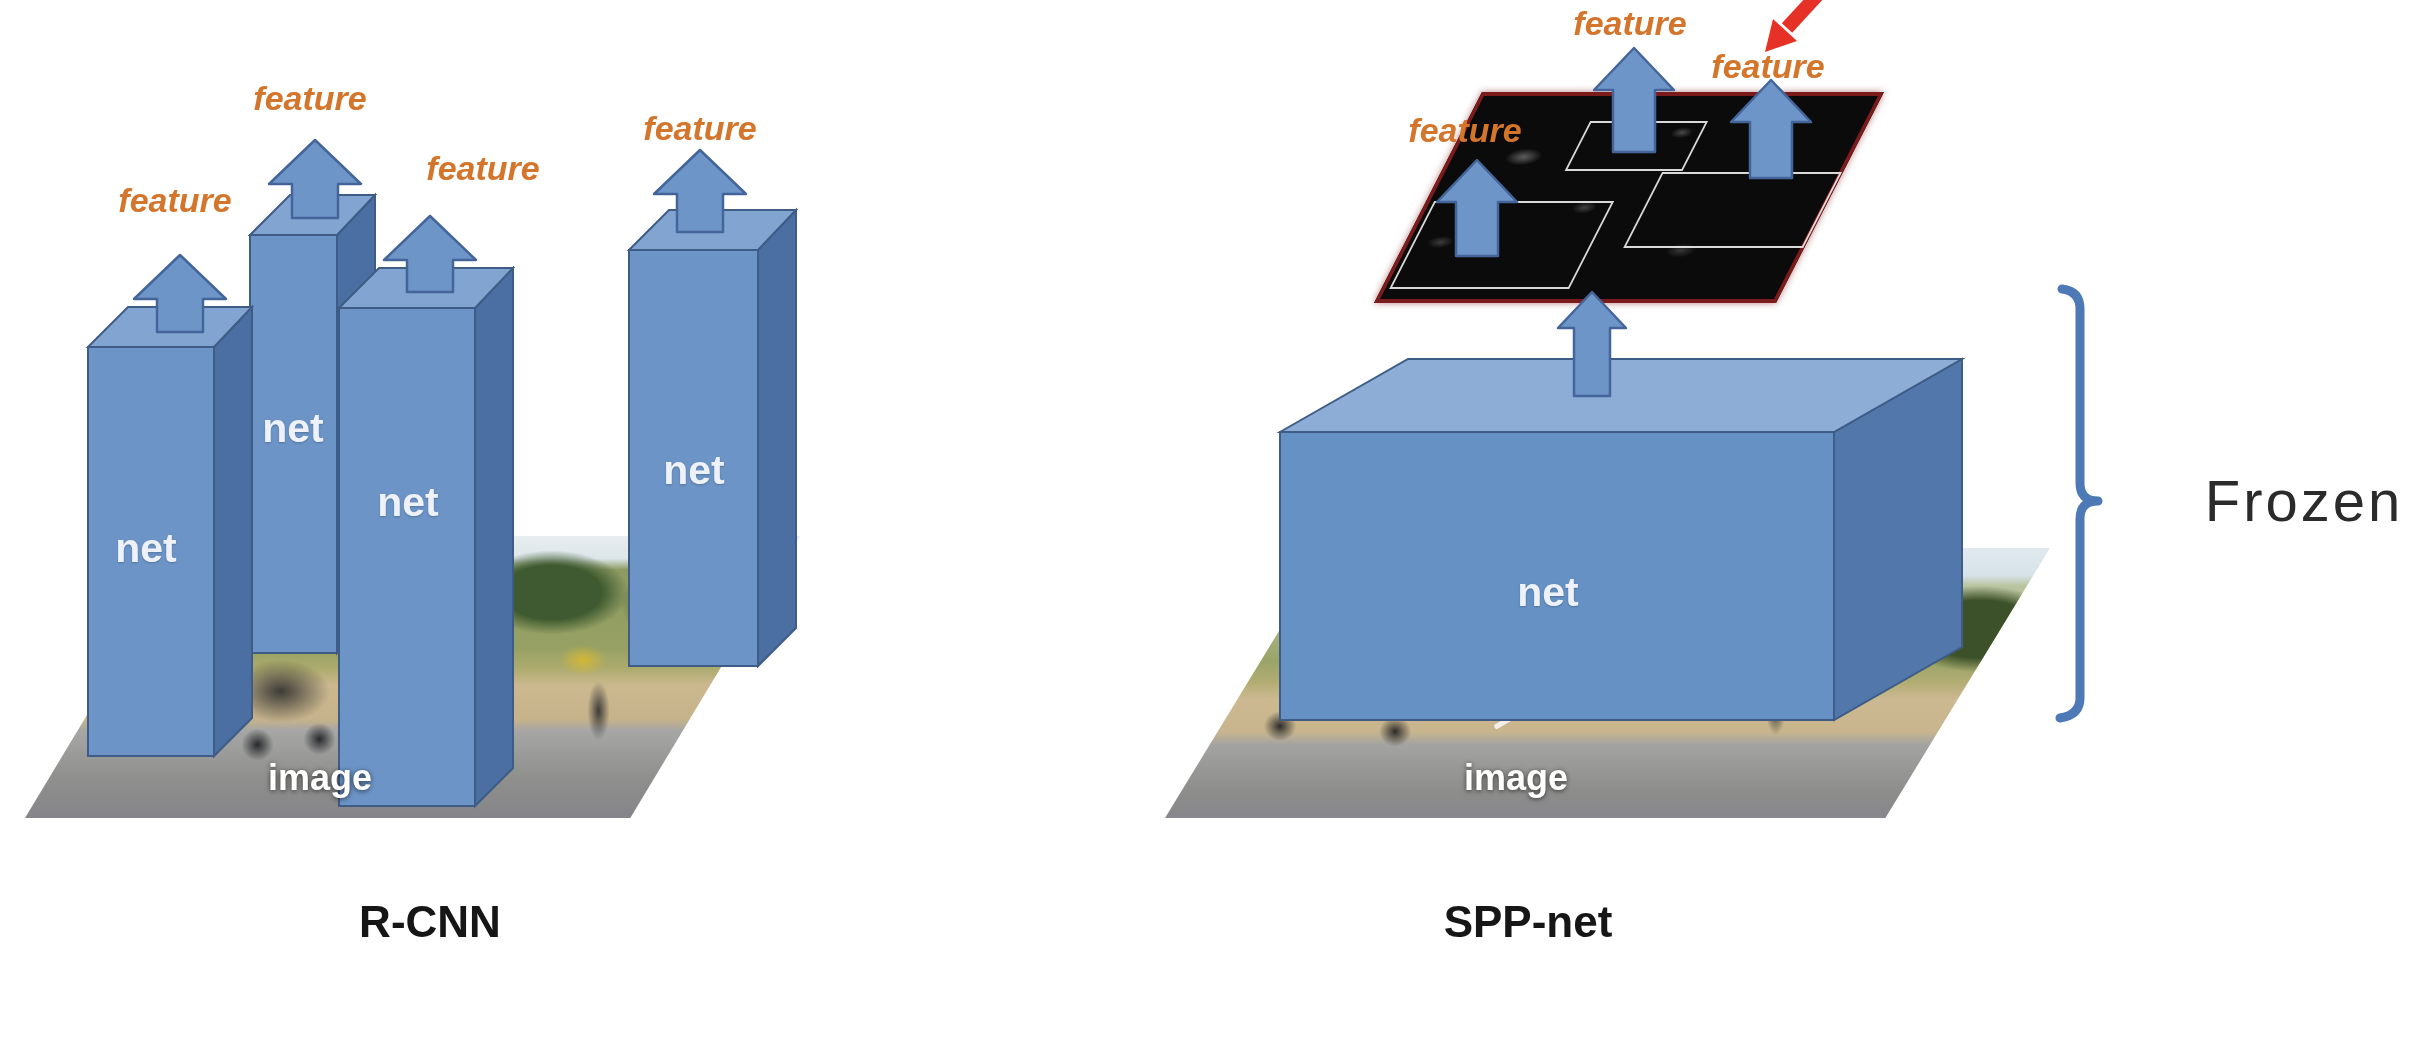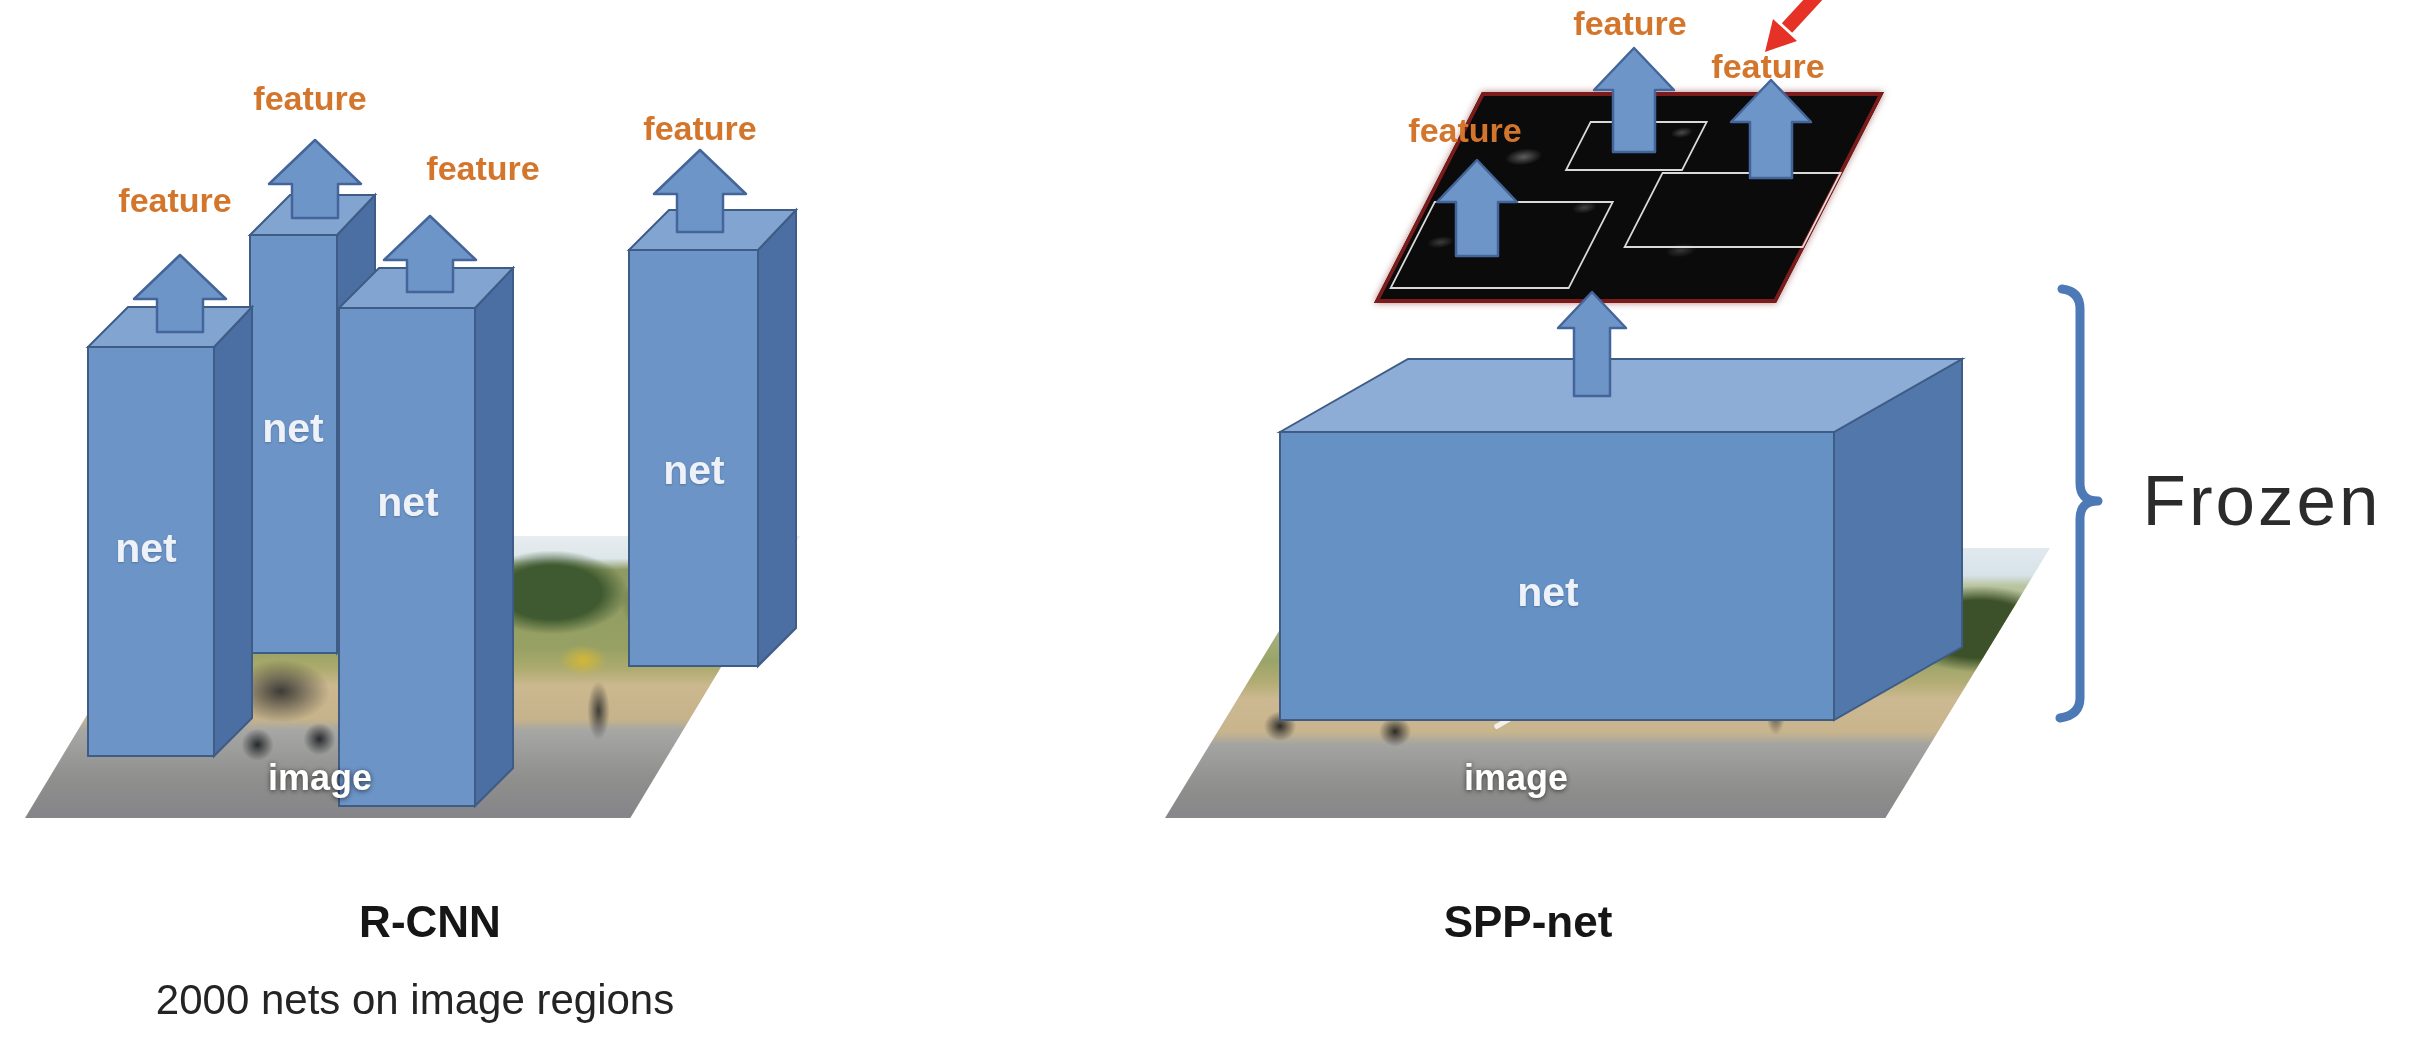--- a/index.html
+++ b/index.html
@@ -2,27 +2,27 @@
 <html style="--orange: #d4752c; --caption-red: #e8262a; --red: #e63226; --map-border: #7c1b1b; --brace-blue: #4d79b6; --pillar-front: #6c94c6; --pillar-side: #4b6fa2; --pillar-top: #82a4d0; --pillar-stroke: #3e5c85; --box-front: #6591c4; --box-side: #5278ab; --box-top: #8dadd7; --arrow-fill: #6d95c8; --arrow-stroke: #44659a;"><head>
 <meta charset="utf-8">
 <style>
   html,body{margin:0;padding:0;background:#ffffff;}
   #canvas{
     position:relative;width:2436px;height:1040px;overflow:hidden;background:#ffffff;
     font-family:"Liberation Sans",sans-serif;
   }
   #canvas svg{position:absolute;left:0;top:0;}
   .lbl{position:absolute;transform:translate(-50%,-50%);white-space:nowrap;z-index:5;}
-  .feature-label{font-size:34px;font-weight:700;color:var(--orange);}
+  .feature-label{font-size:34px;font-weight:700;color:var(--orange);font-style:italic;}
   .net-label{font-size:41px;font-weight:600;color:#eef2f8;text-shadow:0 1px 2px rgba(40,60,90,.35);}
   .image-label{font-size:36px;font-weight:700;color:#ffffff;text-shadow:0 1px 5px rgba(0,0,0,.65);}
   .fig-title{font-size:44px;font-weight:700;color:#161616;}
   .fig-subtitle{font-size:42px;font-weight:400;color:#242424;}
   .fig-subtitle.red{font-weight:700;color:var(--caption-red);}
-  .frozen-label{font-size:71px;font-weight:400;color:#2b2b2b;letter-spacing:3px;}
+  .frozen-label{font-size:58px;font-weight:400;color:#2b2b2b;letter-spacing:3px;margin-left:42px;}
 
   
   .photo-plane{position:absolute;z-index:1;}
   .photo-plane.left{
     left:25px;top:536px;width:775px;height:282px;
     clip-path:polygon(21.9% 0,100% 0,78.1% 100%,0 100%);
     background:
       radial-gradient(70px 45px at 33% 55%, rgba(25,28,33,.8), rgba(25,28,33,0) 70%),
       radial-gradient(26px 26px at 30% 74%, rgba(18,20,24,.85), rgba(18,20,24,0) 62%),
       radial-gradient(26px 26px at 38% 72%, rgba(18,20,24,.85), rgba(18,20,24,0) 62%),
@@ -152,21 +152,20 @@
   <div class="lbl feature-label" style="left:483px;top:168px;">feature</div>
   <div class="lbl feature-label" style="left:700px;top:128px;">feature</div>
 
   <div class="lbl net-label" style="left:146px;top:548px;">net</div>
   <div class="lbl net-label" style="left:293px;top:428px;">net</div>
   <div class="lbl net-label" style="left:408px;top:502px;">net</div>
   <div class="lbl net-label" style="left:694px;top:470px;">net</div>
 
   <div class="lbl image-label" style="left:320px;top:778px;">image</div>
   <div class="lbl fig-title" style="left:418px;top:922px;margin-left:12px;">R-CNN</div>
-  <div class="lbl fig-subtitle" style="left:415px;top:1000px;">2000 nets on image regions</div>
 
   <div class="lbl feature-label" style="left:1465px;top:130px;">feature</div>
   <div class="lbl feature-label" style="left:1630px;top:23px;">feature</div>
   <div class="lbl feature-label" style="left:1768px;top:66px;">feature</div>
 
   <div class="lbl net-label" style="left:1548px;top:592px;">net</div>
   <div class="lbl image-label" style="left:1516px;top:778px;">image</div>
   <div class="lbl fig-title" style="left:1528px;top:922px;">SPP-net</div>
 
   <div class="lbl frozen-label" style="left:2262px;top:500px;">Frozen</div>

